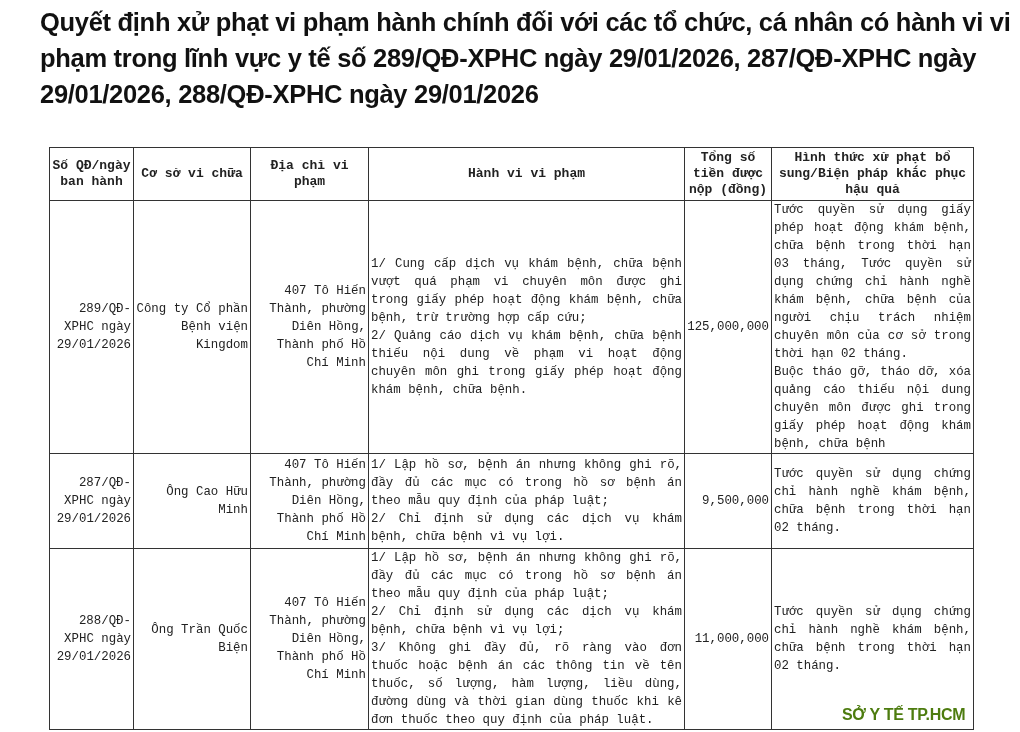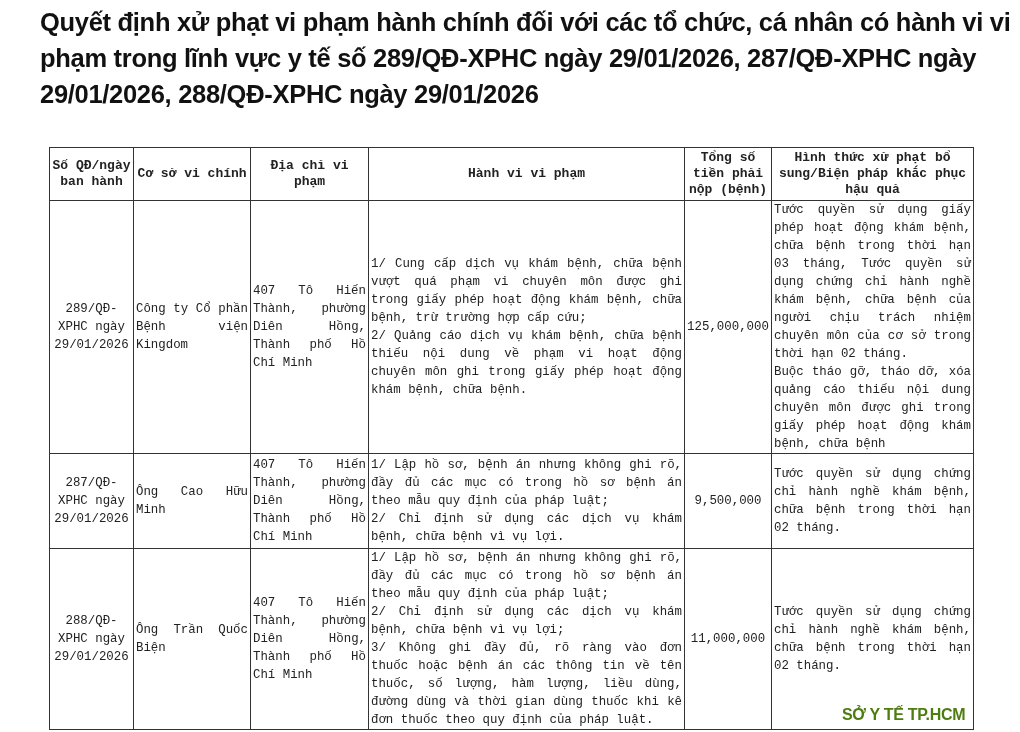--- a/index.html
+++ b/index.html
@@ -7,21 +7,21 @@
   .title {
     position: absolute; left: 40px; top: 4px; width: 975px;
     font-family: "Liberation Sans", sans-serif; font-weight: bold;
     font-size: 25.5px; line-height: 36px; color: #111111; letter-spacing: -0.3px;
   }
   table.xp {
     position: absolute; left: 49px; top: 147px;
     border-collapse: collapse; table-layout: fixed;
     font-family: Liberation Mono, monospace; color: #222222;
   }
-  table.xp th, table.xp td { border: 1px solid #333333; padding: 0 2px; vertical-align: middle; }
+  table.xp th, table.xp td { border: 1px solid #333333; padding: 0 2px; vertical-align: middle; text-align: right; }
   table.xp th {
     font-weight: bold; font-size: 13px; line-height: 16px; text-align: center; height: 52px;
   }
   table.xp td { font-size: 12.4px; line-height: 18px; }
   td.c-id, td.c-amt { text-align: center; }
   td.c-org, td.c-addr, td.c-act, td.c-pen { text-align: justify; }
   td.c-act div, td.c-pen div { text-align: justify; }
   .footer {
     position: absolute; left: 842px; top: 706px;
     font-family: "Liberation Sans", sans-serif; font-weight: bold;
@@ -38,24 +38,24 @@
     <col style="width:84px">
     <col style="width:117px">
     <col style="width:118px">
     <col style="width:316px">
     <col style="width:87px">
     <col style="width:202px">
   </colgroup>
   <thead>
     <tr>
       <th>Số QĐ/ngày ban hành</th>
-      <th>Cơ sở vi chính</th>
+      <th>Cơ sở vi chữa</th>
       <th>Địa chỉ vi phạm</th>
       <th>Hành vi vi phạm</th>
-      <th>Tổng số tiền phải nộp (bệnh)</th>
+      <th>Tổng số tiền được nộp (đồng)</th>
       <th>Hình thức xử phạt bổ sung/Biện pháp khắc phục hậu quả</th>
     </tr>
   </thead>
   <tbody>
     <tr style="height:220px">
       <td class="c-id">289/QĐ-XPHC ngày 29/01/2026</td>
       <td class="c-org">Công ty Cổ phần Bệnh viện Kingdom</td>
       <td class="c-addr">407 Tô Hiến Thành, phường Diên Hồng, Thành phố Hồ Chí Minh</td>
       <td class="c-act">
         <div>1/ Cung cấp dịch vụ khám bệnh, chữa bệnh vượt quá phạm vi chuyên môn được ghi trong giấy phép hoạt động khám bệnh, chữa bệnh, trừ trường hợp cấp cứu;</div>

